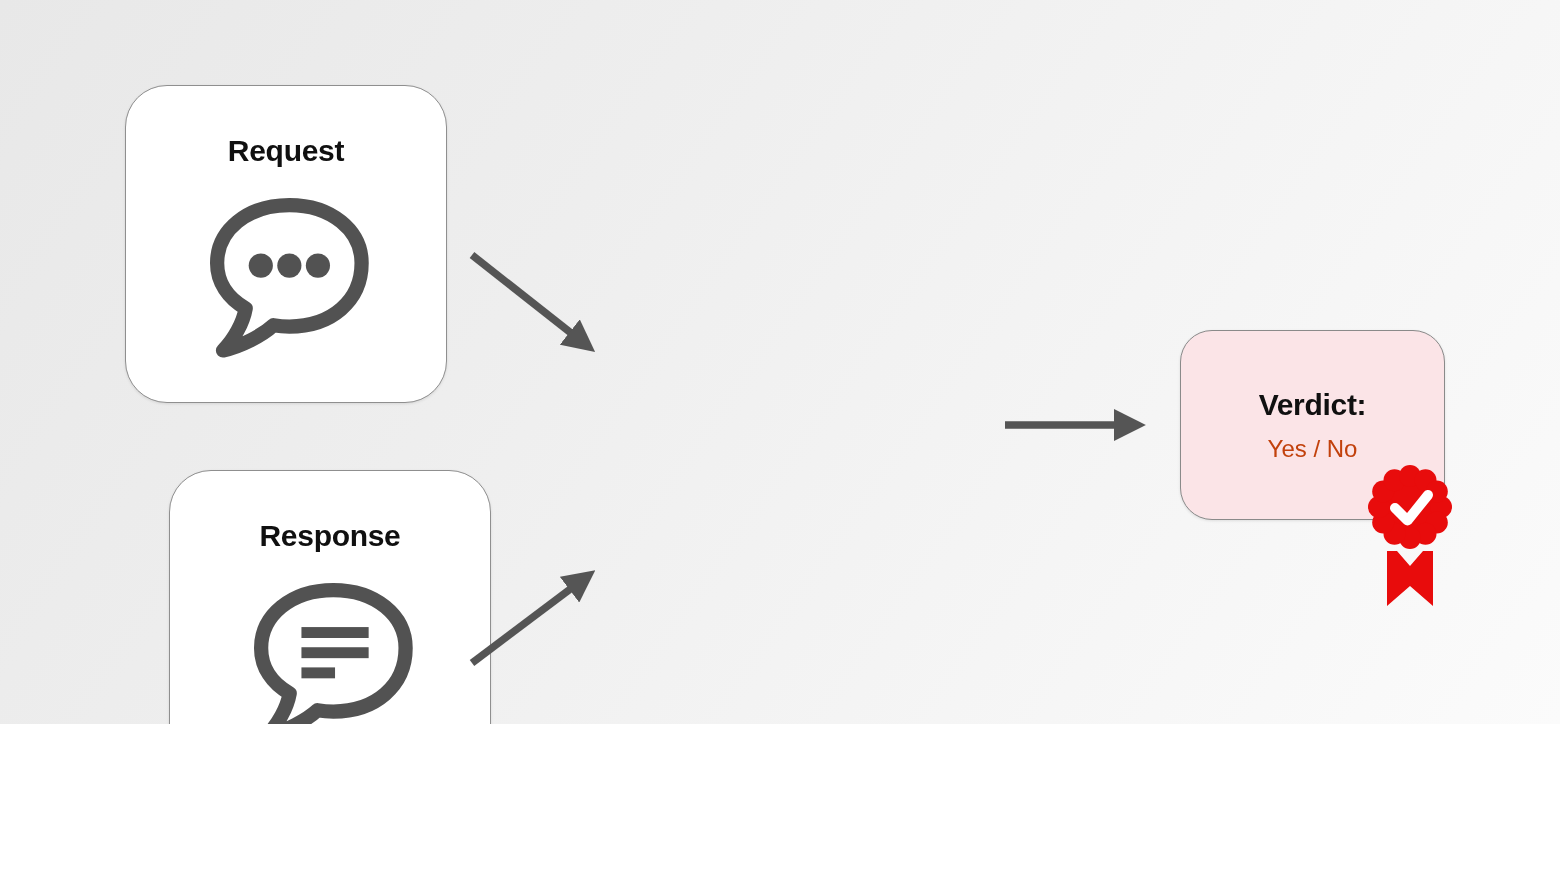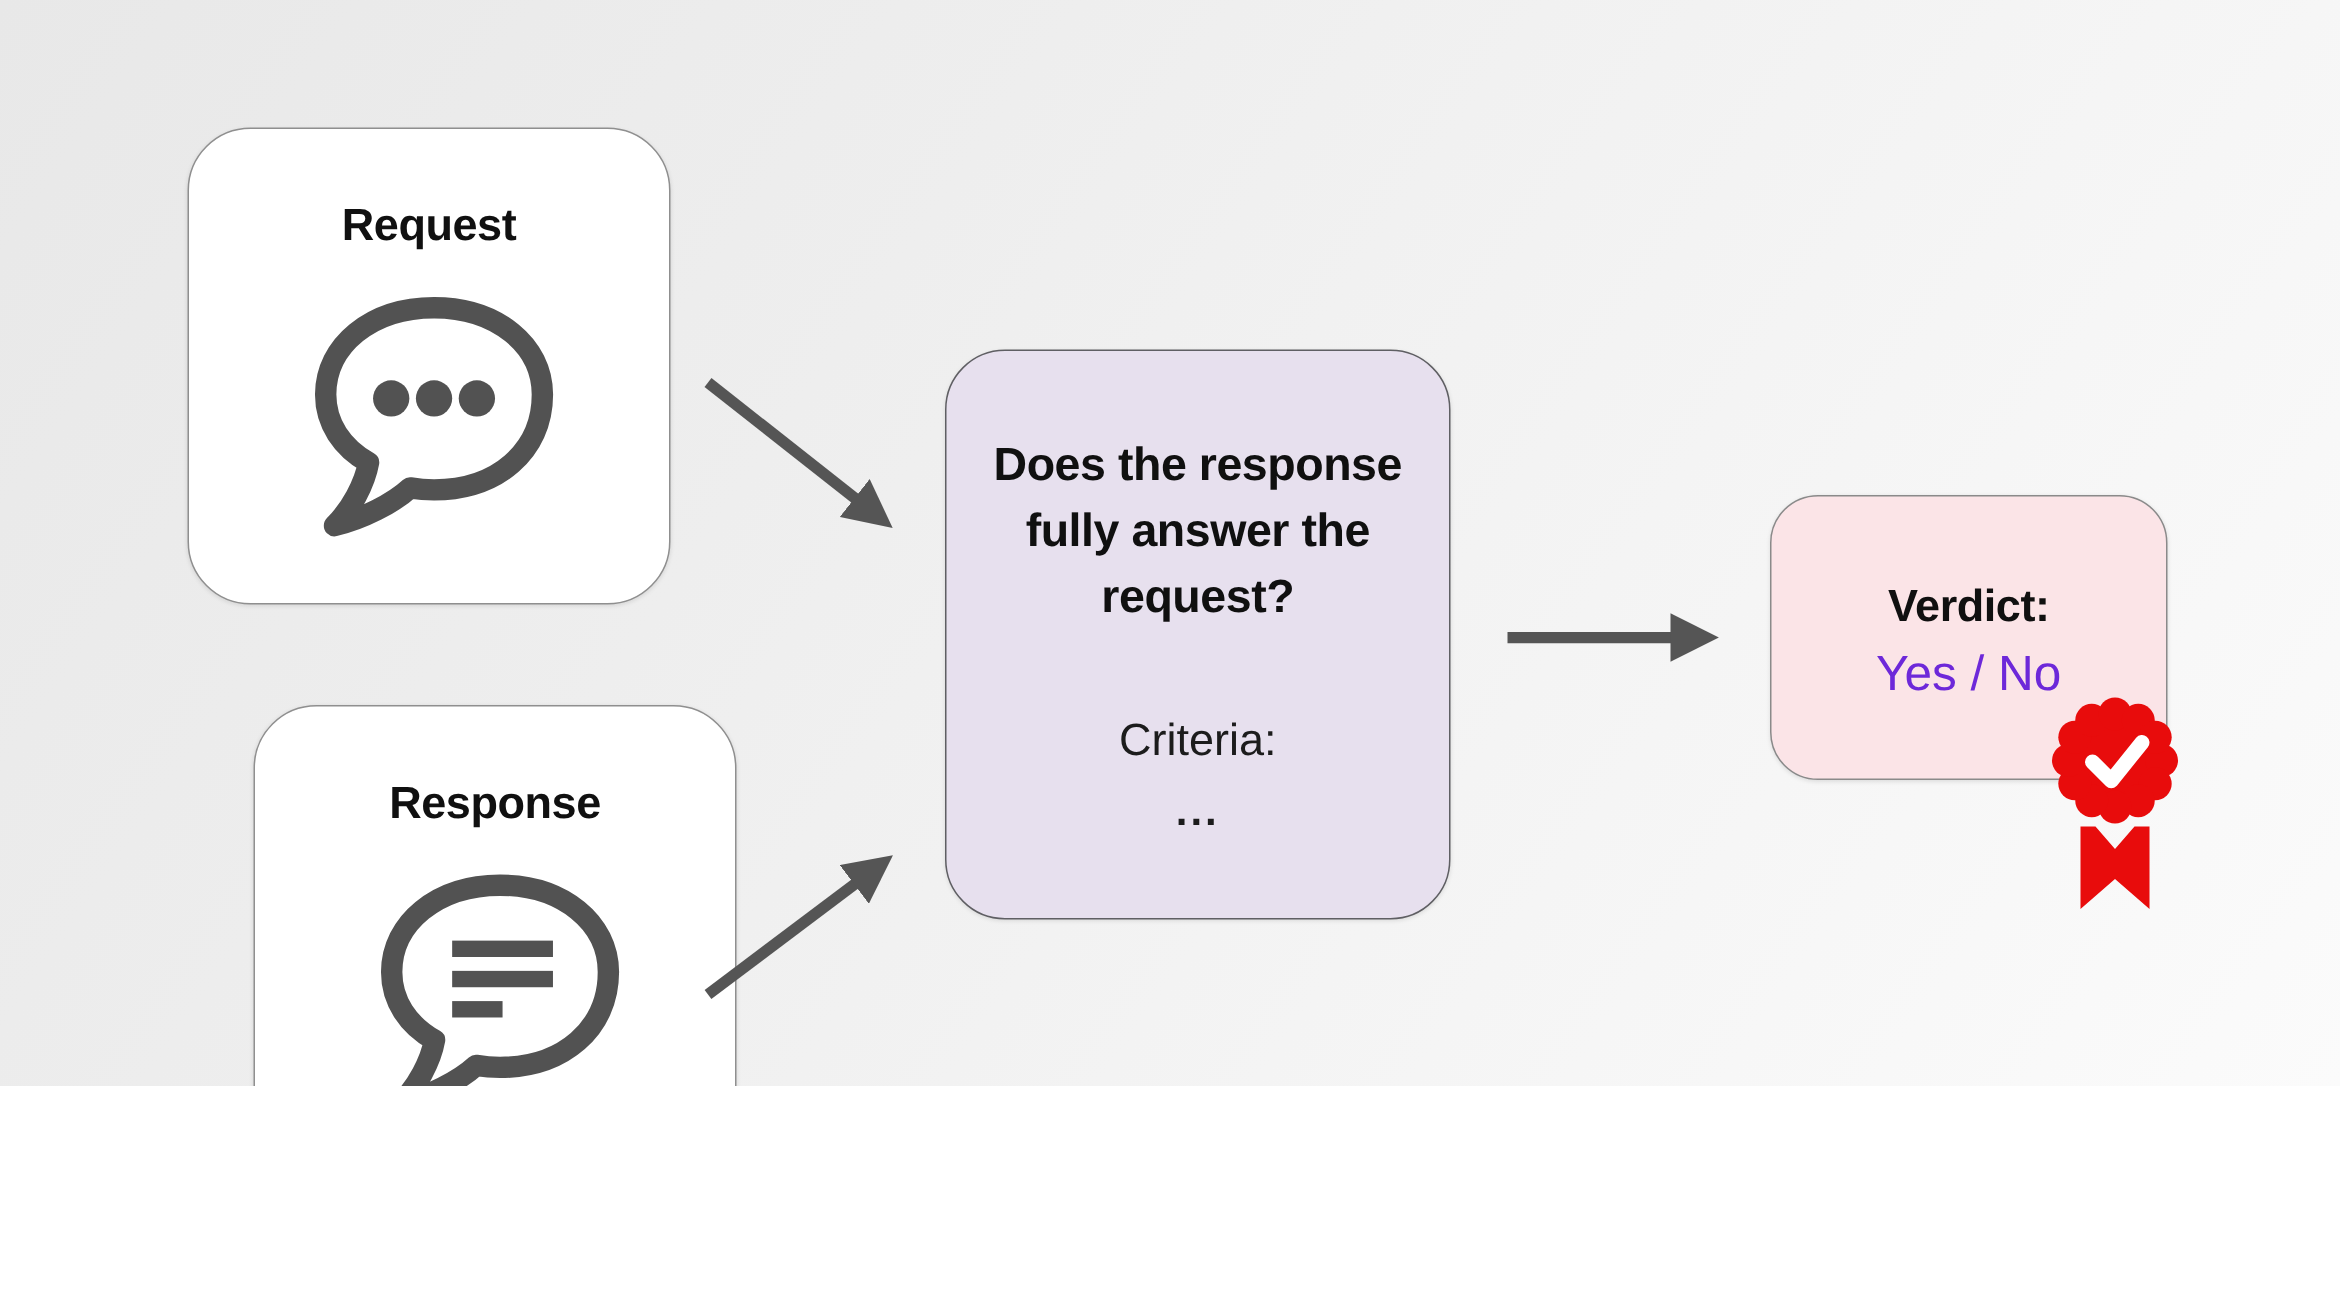--- a/index.html
+++ b/index.html
@@ -99,24 +99,24 @@
   }
   .verdict-title {
     margin-top: 52px;
     font-size: 30px;
     font-weight: 700;
     letter-spacing: -0.3px;
     line-height: 44px;
     color: #101010;
   }
   .verdict-value {
-    font-size: 33px;
+    font-size: 24px;
     font-weight: 400;
     line-height: 44px;
-    color: #6d28d9;
+    color: #c2410c;
   }
 
   
   #arrows-overlay {
     position: absolute;
     left: 0; top: 0;
     width: 1560px; height: 877px;
     pointer-events: none;
   }
   #award-badge {
@@ -153,25 +153,20 @@
     <div class="icon-wrap">
       <svg viewBox="0 0 100 100" width="168" height="168">
         <path d="M52 9 C 27 9 9 24 9 43.5 C 9 55 15.5 64.5 26 70.5 C 24.5 79 19 89 12.5 95.5 C 23.5 93 36 86.5 42.5 80.5 C 45.5 81 48.7 81.3 52 81.3 C 77 81.3 95 66 95 43.5 C 95 24 77 9 52 9 Z" fill="#ffffff" stroke="#525252" stroke-width="8.5" stroke-linejoin="round"></path>
         <rect x="33" y="31" width="40" height="6.5" fill="#525252"></rect>
         <rect x="33" y="43" width="40" height="6.5" fill="#525252"></rect>
         <rect x="33" y="55" width="20" height="6.5" fill="#525252"></rect>
       </svg>
     </div>
   </div>
 
-  <div class="card" id="question-card">
-    <div class="question-text">Does the response fully answer the request?</div>
-    <div class="criteria-text">Criteria:</div>
-    <div class="ellipsis-text">...</div>
-  </div>
 
   <div class="card" id="verdict-card">
     <div class="verdict-title">Verdict:</div>
     <div class="verdict-value">Yes / No</div>
   </div>
 
   <svg id="arrows-overlay" viewBox="0 0 1560 877">
     <defs>
       <marker id="ah" viewBox="0 0 10 10" refX="6" refY="5" markerWidth="4.3" markerHeight="4.3" orient="auto-start-reverse">
         <path d="M0 0 L10 5 L0 10 Z" fill="#555555"></path>

